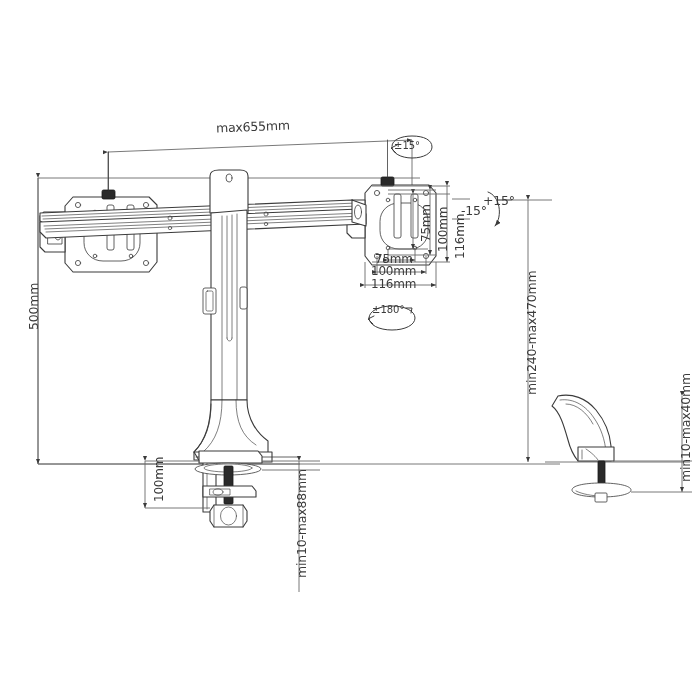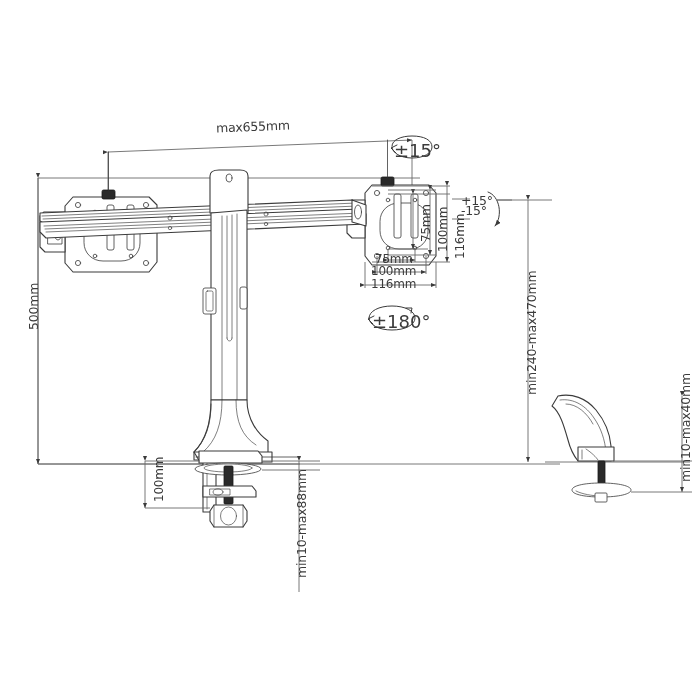--- a/index.html
+++ b/index.html
@@ -30,21 +30,21 @@
     white-space: nowrap;
     letter-spacing: -0.2px;
   }
   .rot90 {
     transform: rotate(-90deg);
     transform-origin: 0 0;
   }
   .badge {
     position: absolute;
     font-family: "DejaVu Sans", sans-serif;
-    font-size: 18px;
+    font-size: 10px;
     color: #3b3b3b;
     white-space: nowrap;
   }
 </style>
 </head>
 <body>
 
 <div id="canvas">
 
   <svg id="drawing" viewBox="0 0 700 700">
@@ -302,28 +302,28 @@
   <div class="dimtext" style="left:216px; top:119px; transform:rotate(-2.2deg);">max655mm</div>
 
   <div class="dimtext rot90" style="left:26px; top:330px;">500mm</div>
 
   <div class="badge" style="left:394px; top:140px;">±15°</div>
 
   <div class="dimtext rot90" style="left:419px; top:242px; font-size:12px;">75mm</div>
   <div class="dimtext rot90" style="left:436px; top:252px; font-size:12px;">100mm</div>
   <div class="dimtext rot90" style="left:453px; top:259px; font-size:12px;">116mm</div>
 
-  <div class="dimtext" style="left:461px; top:193px;">+15°</div>
+  <div class="dimtext" style="left:483px; top:193px;">+15°</div>
   <div class="dimtext" style="left:461px; top:203px;">-15°</div>
 
   <div class="dimtext" style="left:375px; top:252px; font-size:12px;">75mm</div>
   <div class="dimtext" style="left:371px; top:264px; font-size:12px;">100mm</div>
   <div class="dimtext" style="left:371px; top:277px; font-size:12px;">116mm</div>
 
-  <div class="badge" style="left:372px; top:311px;">±180°</div>
+  <div class="badge" style="left:372px; top:304px;">±180°</div>
 
   <div class="dimtext rot90" style="left:524px; top:395px;">min240-max470mm</div>
 
   <div class="dimtext rot90" style="left:152px; top:502px; font-size:12px;">100mm</div>
 
   <div class="dimtext rot90" style="left:294px; top:578px;">min10-max88mm</div>
 
   <div class="dimtext rot90" style="left:678px; top:482px;">min10-max40mm</div>
 
 </div>

